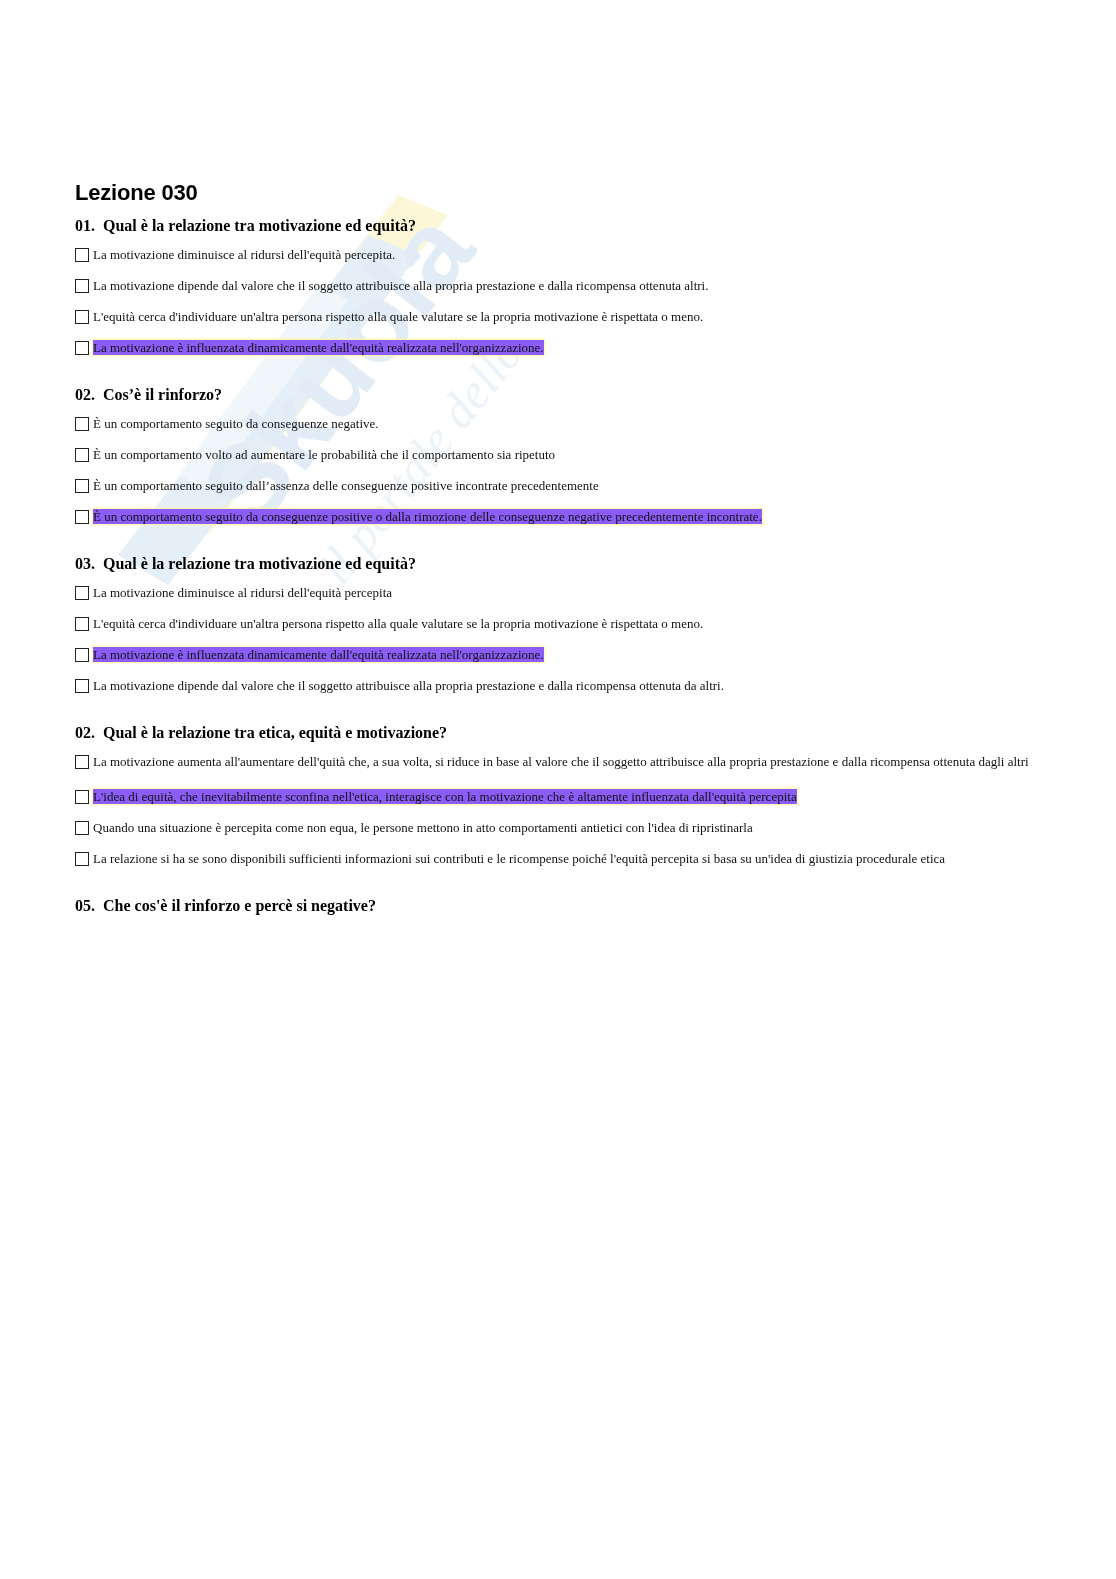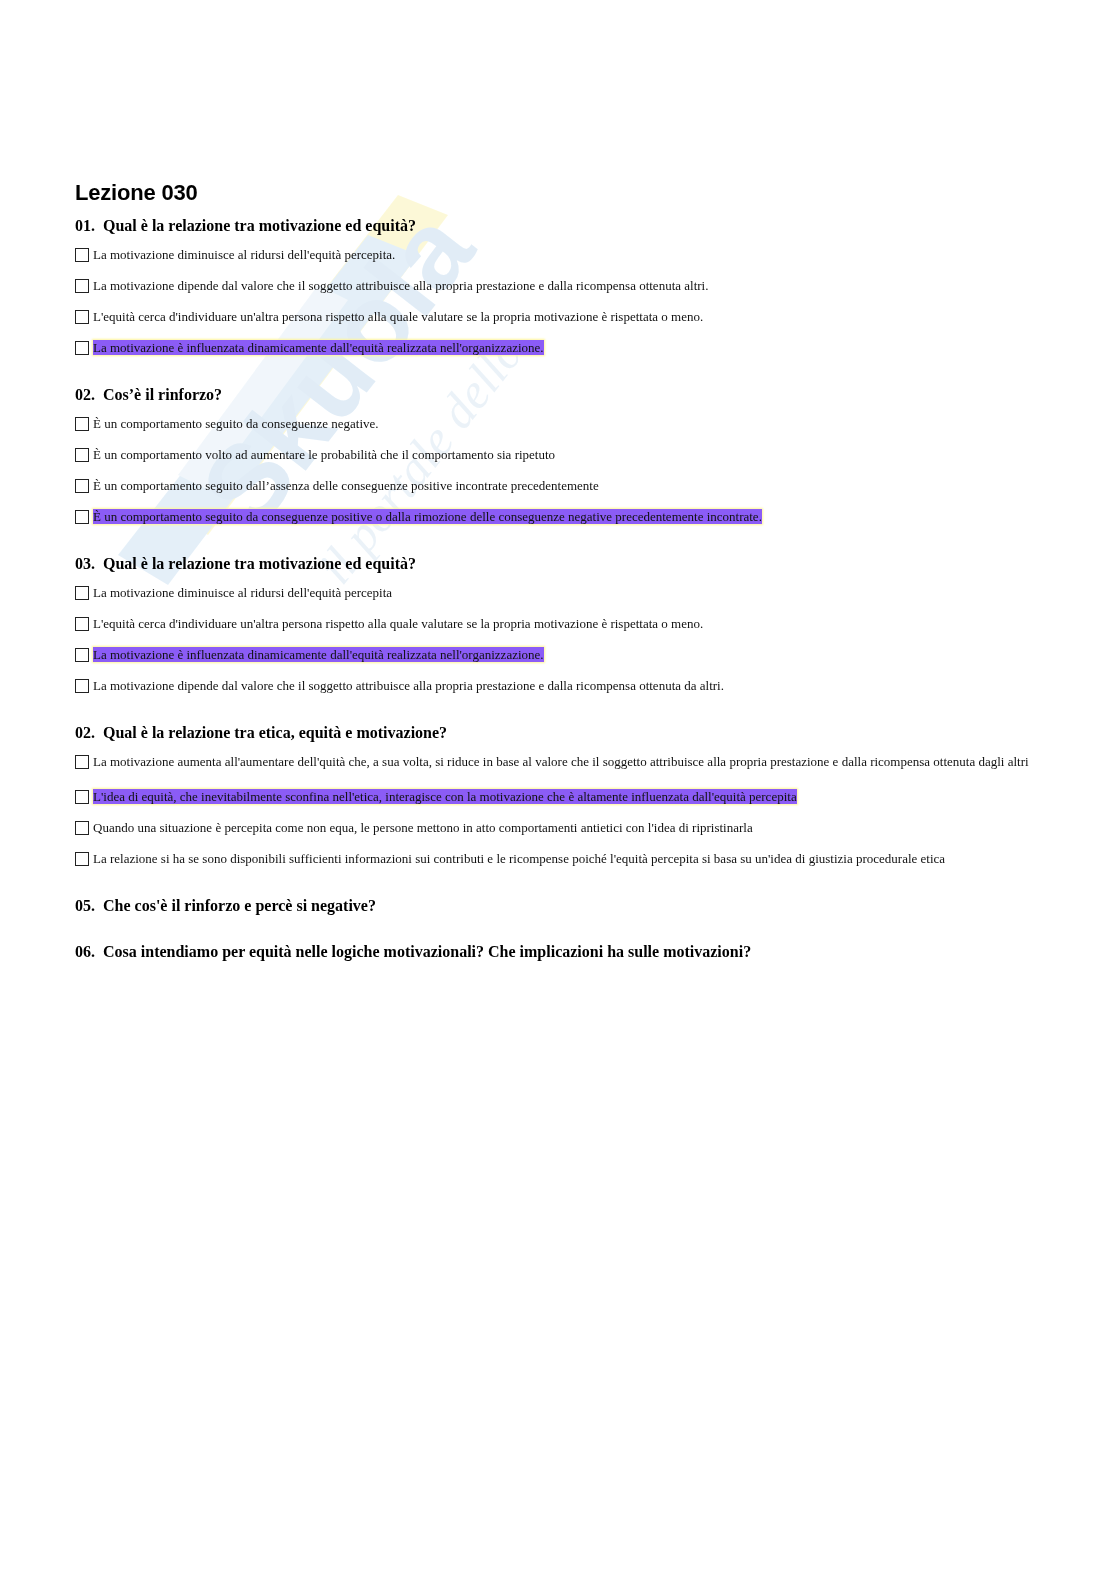--- a/index.html
+++ b/index.html
@@ -173,18 +173,13 @@
     </div>
   </div>
   <div class="q-gap"></div>
 
   <div class="question open-q">
     <div class="question-title">
       <span class="qnum">05.</span><span>Che cos'è il rinforzo e percè si negative?</span>
     </div>
   </div>
 
-  <div class="question open-q">
-    <div class="question-title">
-      <span class="qnum">06.</span><span>Cosa intendiamo per equità nelle logiche motivazionali? Che implicazioni ha sulle motivazioni?</span>
-    </div>
-  </div>
 </div>
 
 </body></html>

